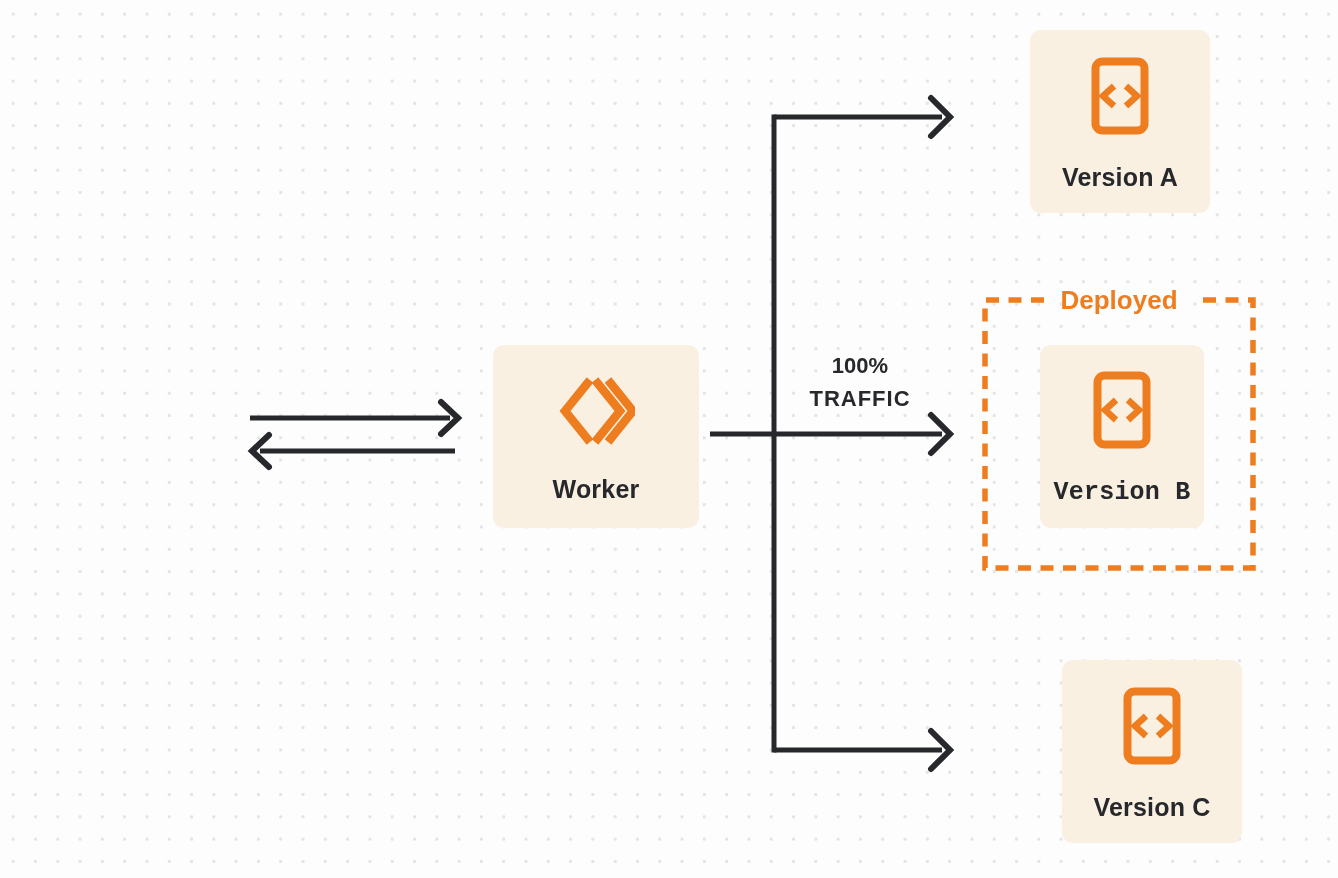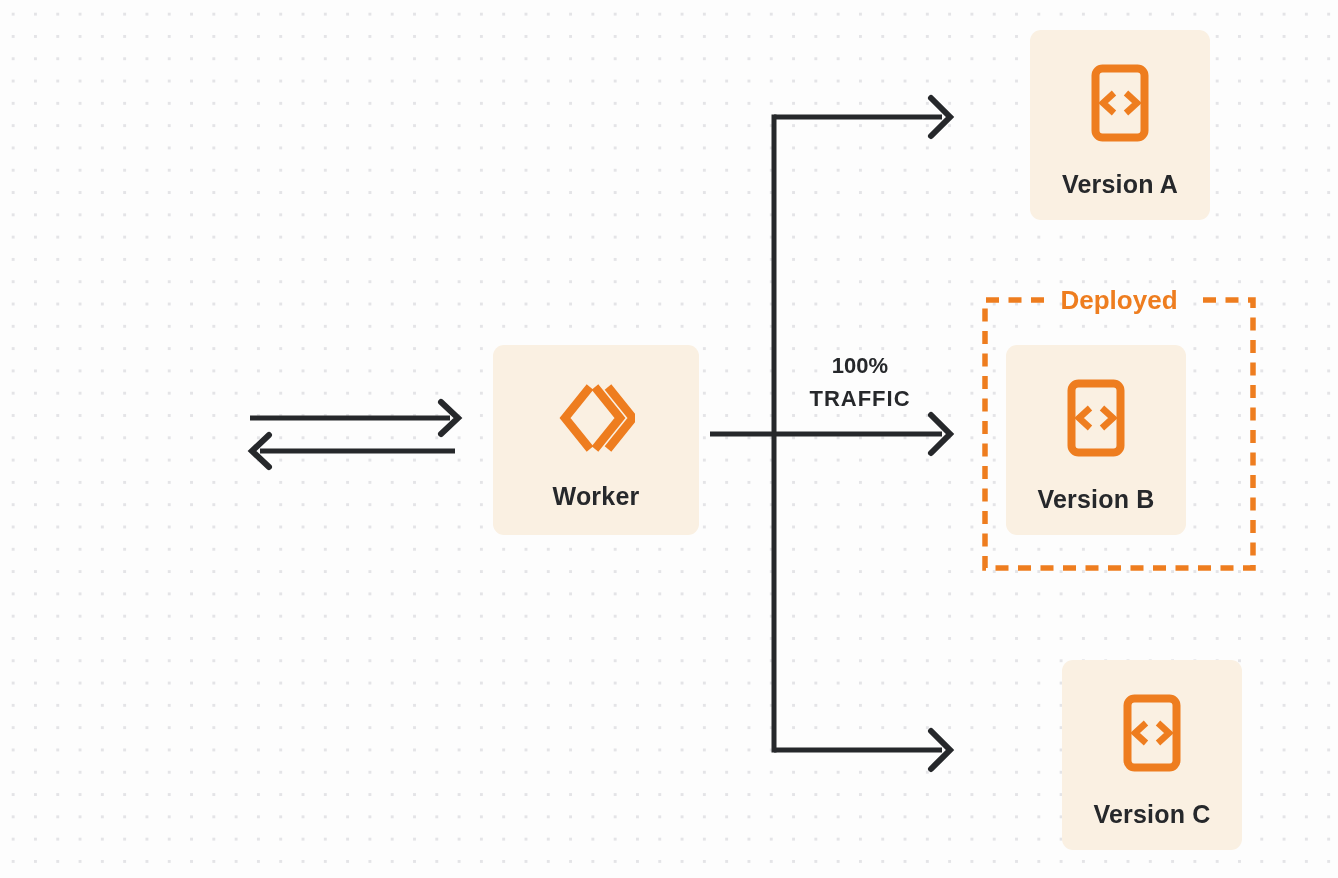--- a/index.html
+++ b/index.html
@@ -31,25 +31,25 @@
     justify-content: center;
   }
   .node-gray  { background: #F4F4F6; }
   .node-cream { background: #FAF0E2; }
   .node-label {
     font-size: 25px;
     font-weight: 700;
     color: #26282B;
     letter-spacing: 0.2px;
   }
-  .node-with-icon { gap: 24px; padding-top: 12px; }
+  .node-with-icon { gap: 24px; padding-top: 5px; }
   .node-client { left: 30px;  top: 345px; width: 182px; height: 178px; }
   .node-worker { left: 493px; top: 345px; width: 206px; height: 178px; }
   .node-va     { left: 1030px; top: 30px;  width: 180px; height: 178px; }
-  .node-vb     { left: 1006px; top: 345px; width: 180px; height: 178px; }
+  .node-vb     { left: 1040px; top: 345px; width: 164px; height: 178px; font-family: Liberation Mono, monospace; }
   .node-vc     { left: 1030px; top: 660px; width: 180px; height: 178px; margin-left: 32px; }
   .icon { display: block; }
   .traffic-label {
     position: absolute;
     left: 790px; top: 349px;
     width: 140px;
     text-align: center;
     font-size: 22px;
     font-weight: 700;
     color: #26282B;

